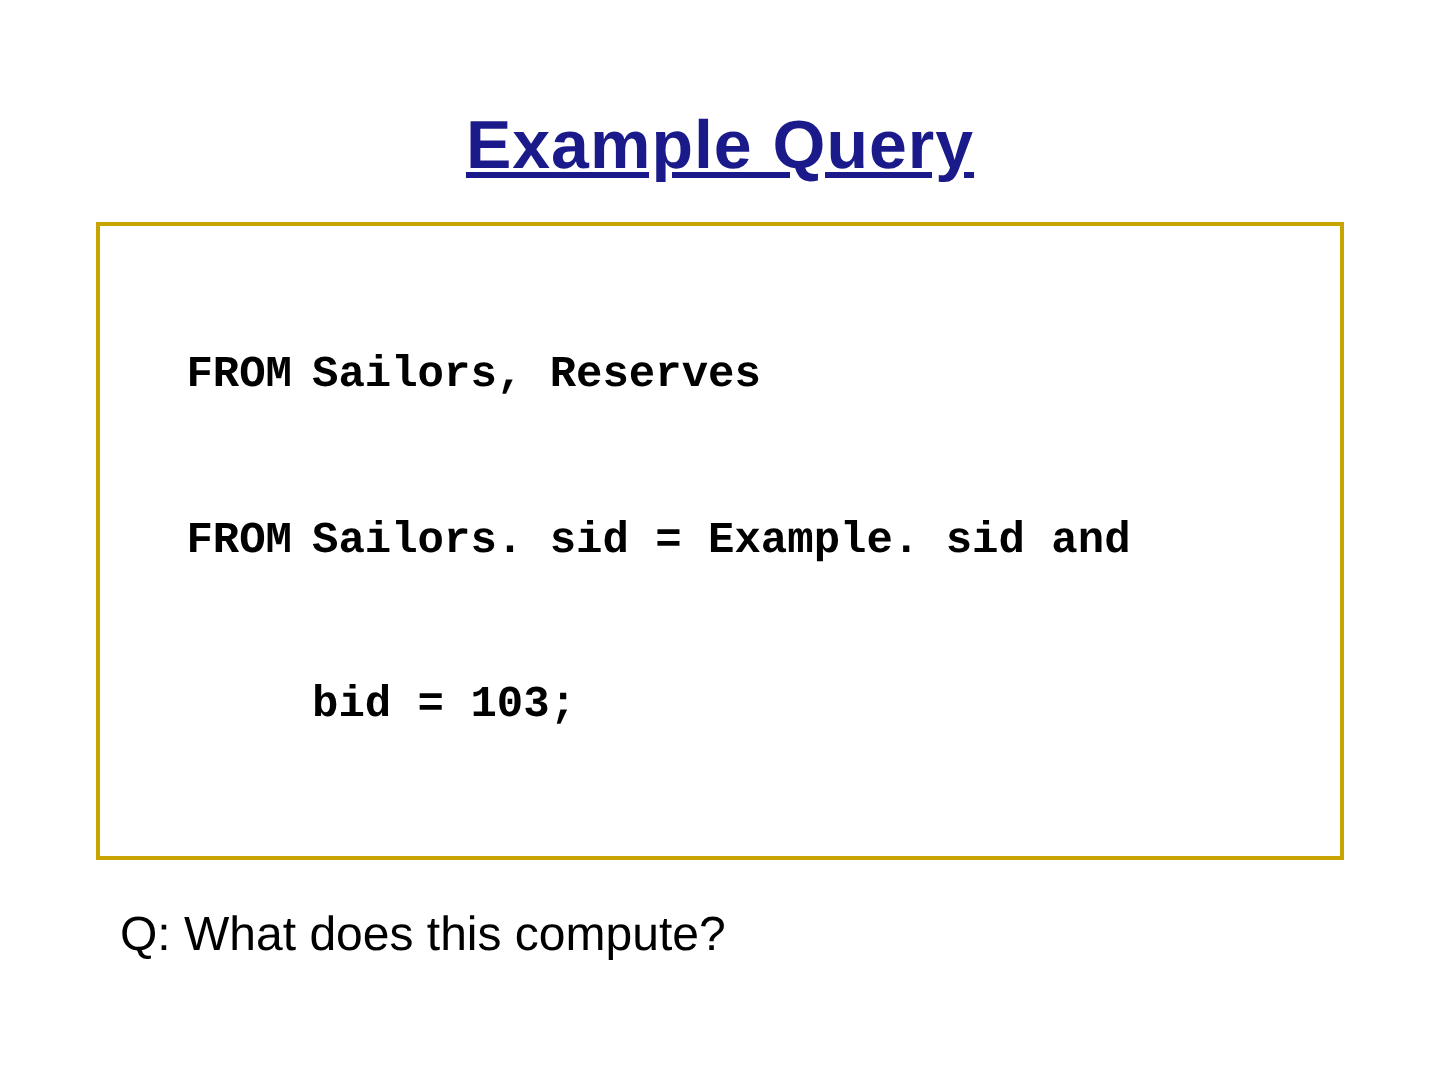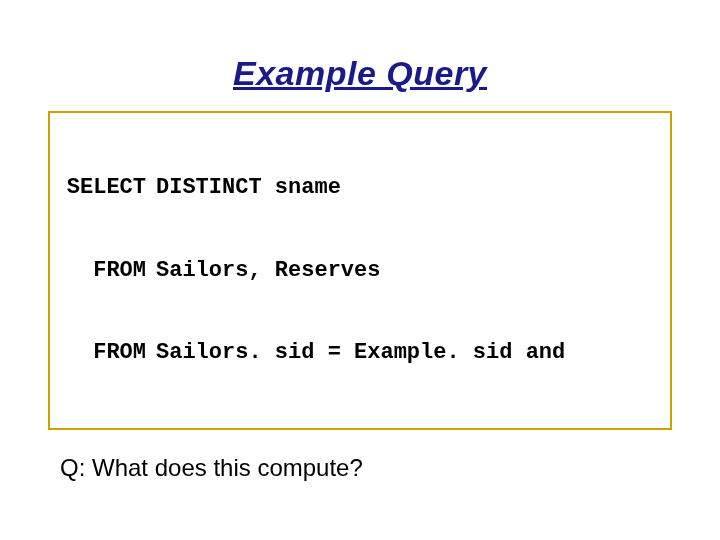--- a/index.html
+++ b/index.html
@@ -20,21 +20,20 @@
   }
   .title {
     text-align: center;
     color: #1a1a8a;
     font-weight: bold;
     text-decoration: underline;
     font-size: 34px;
     margin-top: 54px;
     margin-bottom: 18px;
     letter-spacing: 0.5px;
-    font-style: italic;
   }
   .code-box {
     margin: 0 48px 0 48px;
     border: 2px solid #c9a400;
     padding: 6px 8px 6px 8px;
     font-family: "Courier New", Courier, monospace;
     font-size: 22px;
     line-height: 1.25;
     color: #000;
     font-weight: bold;
@@ -56,20 +55,20 @@
   }
 </style>
 </head>
 <body>
 
 <div class="slide">
 
   <div class="title">Example Query</div>
 
   <div class="code-box">
-    <span class="code-line"><span class="kw-col">SELECT</span><span>DISTINCT sname</span></span>
     <span class="code-line"><span class="kw-col">FROM</span><span>Sailors, Reserves</span></span>
     <span class="code-line"><span class="kw-col">FROM</span><span>Sailors. sid = Example. sid and</span></span>
+    <span class="code-line"><span class="kw-col"> </span><span>bid = 103;</span></span>
   </div>
 
   <div class="question">Q: What does this compute?</div>
 
 </div>
 
 </body></html>

